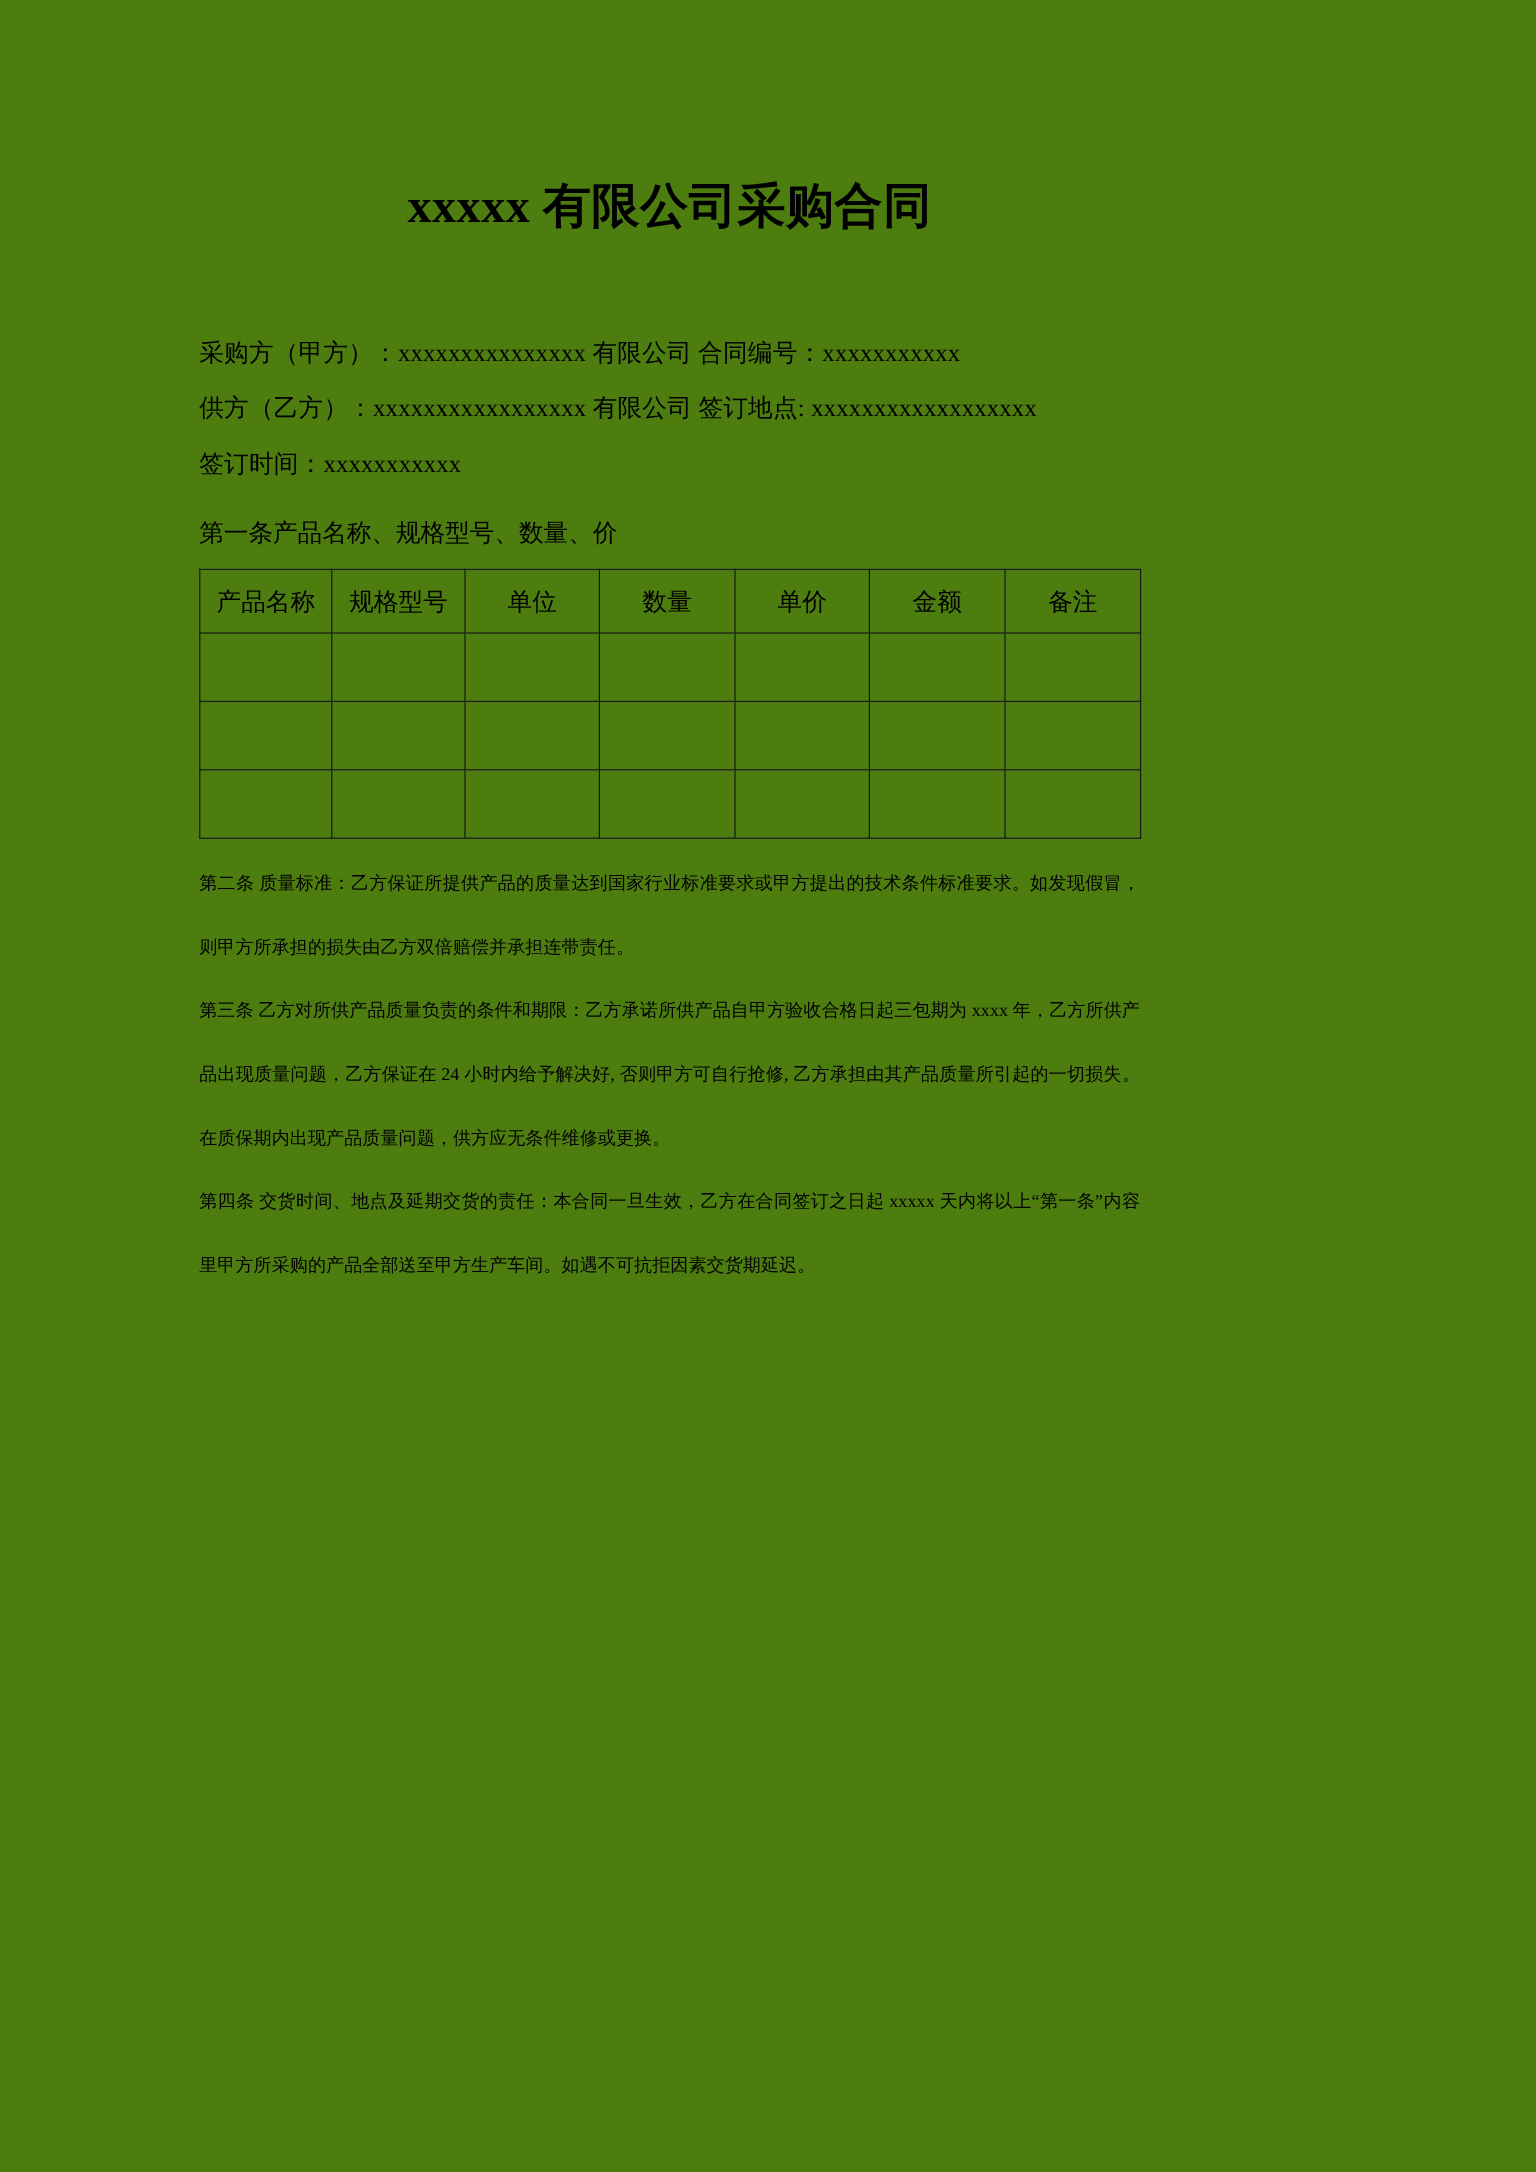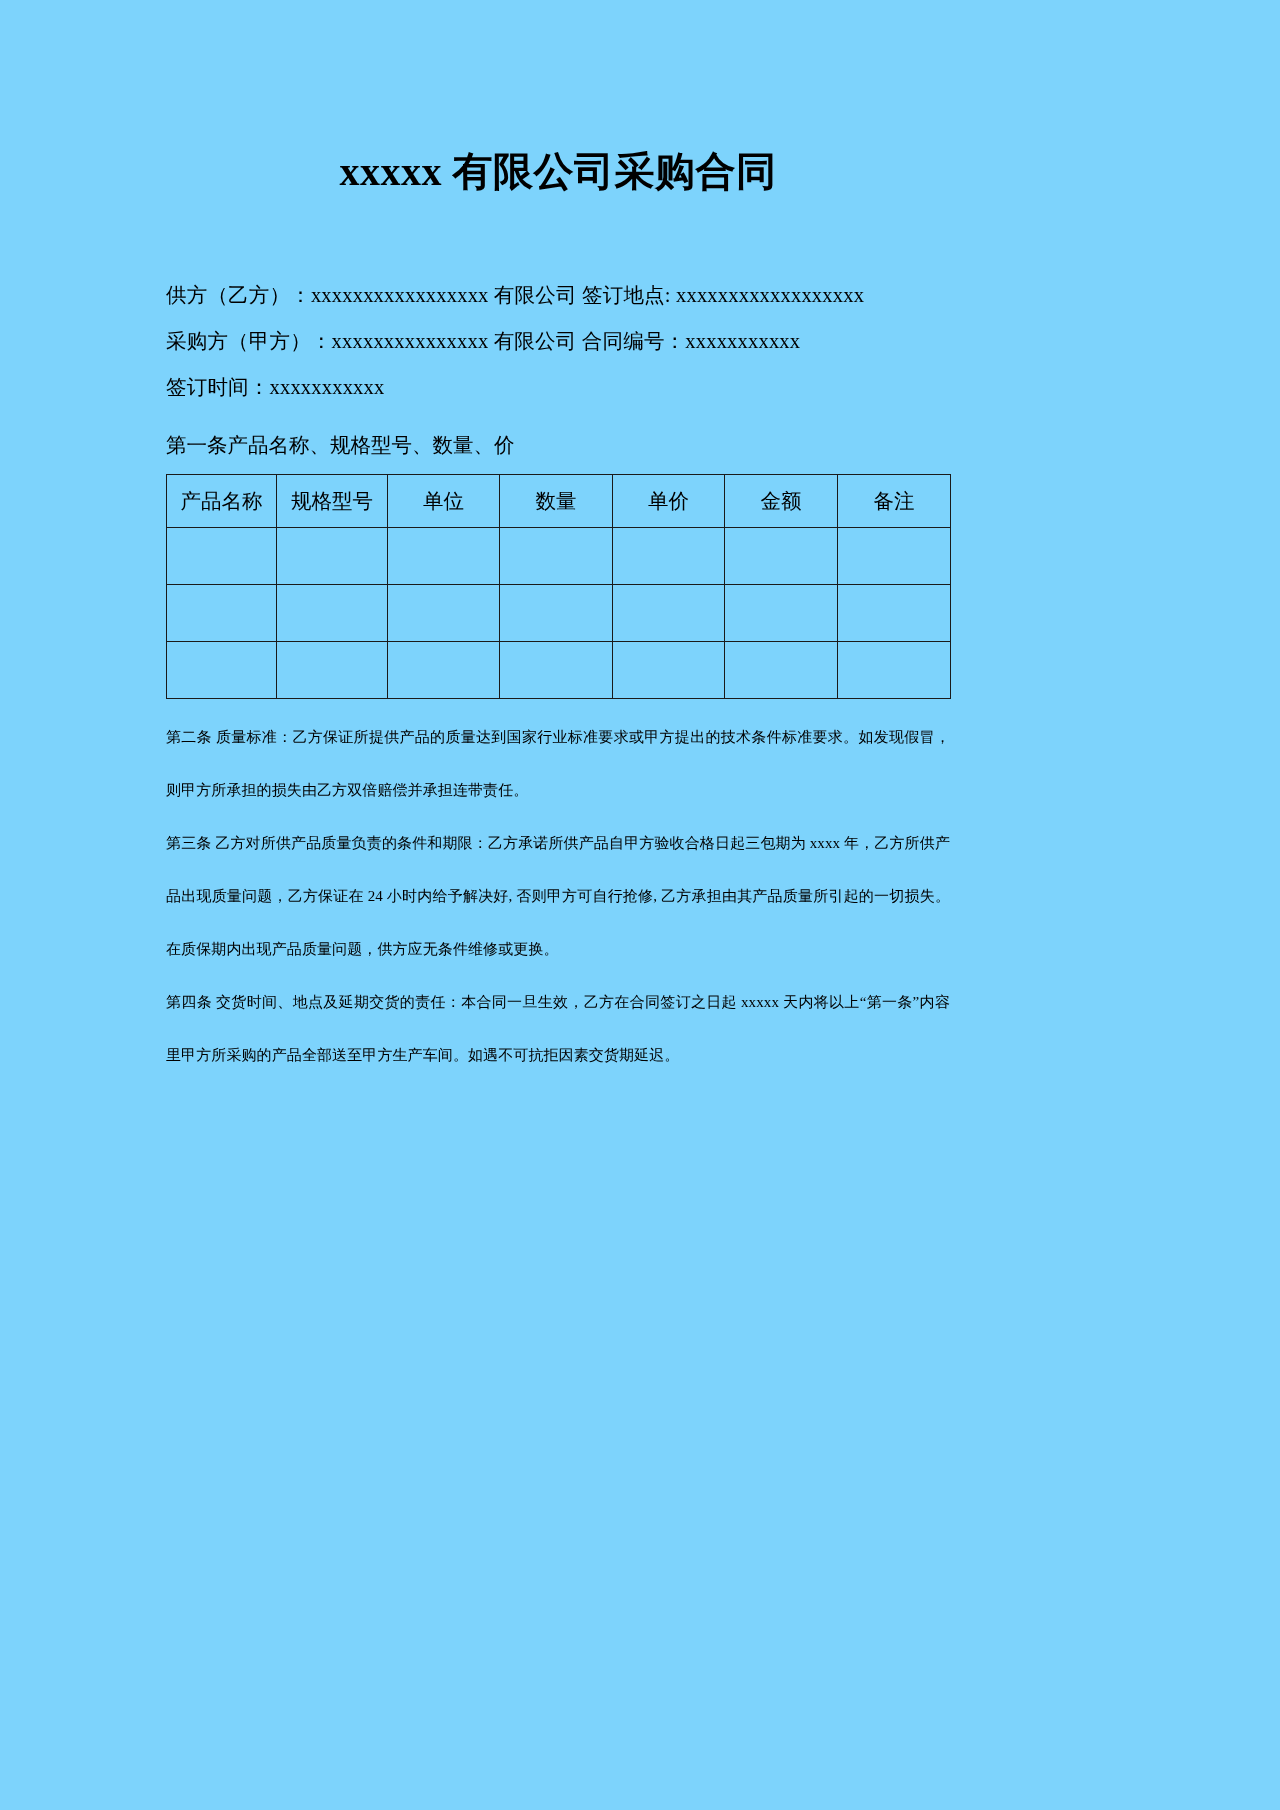--- a/index.html
+++ b/index.html
@@ -11,21 +11,21 @@
     width: 1280px;
     height: 1810px;
     font-family: "Liberation Serif", "DejaVu Serif", serif;
     color: #000000;
     -webkit-font-smoothing: antialiased;
   }
   .page {
     position: relative;
     width: 1280px;
     height: 1810px;
-    background: #7dd3fc;
+    background: #4d7c0f;
     box-sizing: border-box;
     padding: 12px;
     overflow: hidden;
   }
   .content {
     position: absolute;
     left: 166px;
     top: 0;
     width: 784px;
   }
@@ -117,22 +117,22 @@
 </style>
 </head>
 <body>
 
 <div class="page">
   <div class="content">
 
     <h1 class="doc-title">xxxxx 有限公司采购合同</h1>
 
     <div class="meta-block">
+      <div class="meta-line">采购方（甲方）：xxxxxxxxxxxxxxx 有限公司  合同编号：xxxxxxxxxxx</div>
       <div class="meta-line">供方（乙方）：xxxxxxxxxxxxxxxxx 有限公司  签订地点: xxxxxxxxxxxxxxxxxx</div>
-      <div class="meta-line">采购方（甲方）：xxxxxxxxxxxxxxx 有限公司  合同编号：xxxxxxxxxxx</div>
       <div class="meta-line">签订时间：xxxxxxxxxxx</div>
     </div>
 
     <div class="clause-head">第一条产品名称、规格型号、数量、价</div>
 
     <table class="goods">
       <colgroup>
         <col style="width:110px">
         <col style="width:111px">
         <col style="width:112px">

